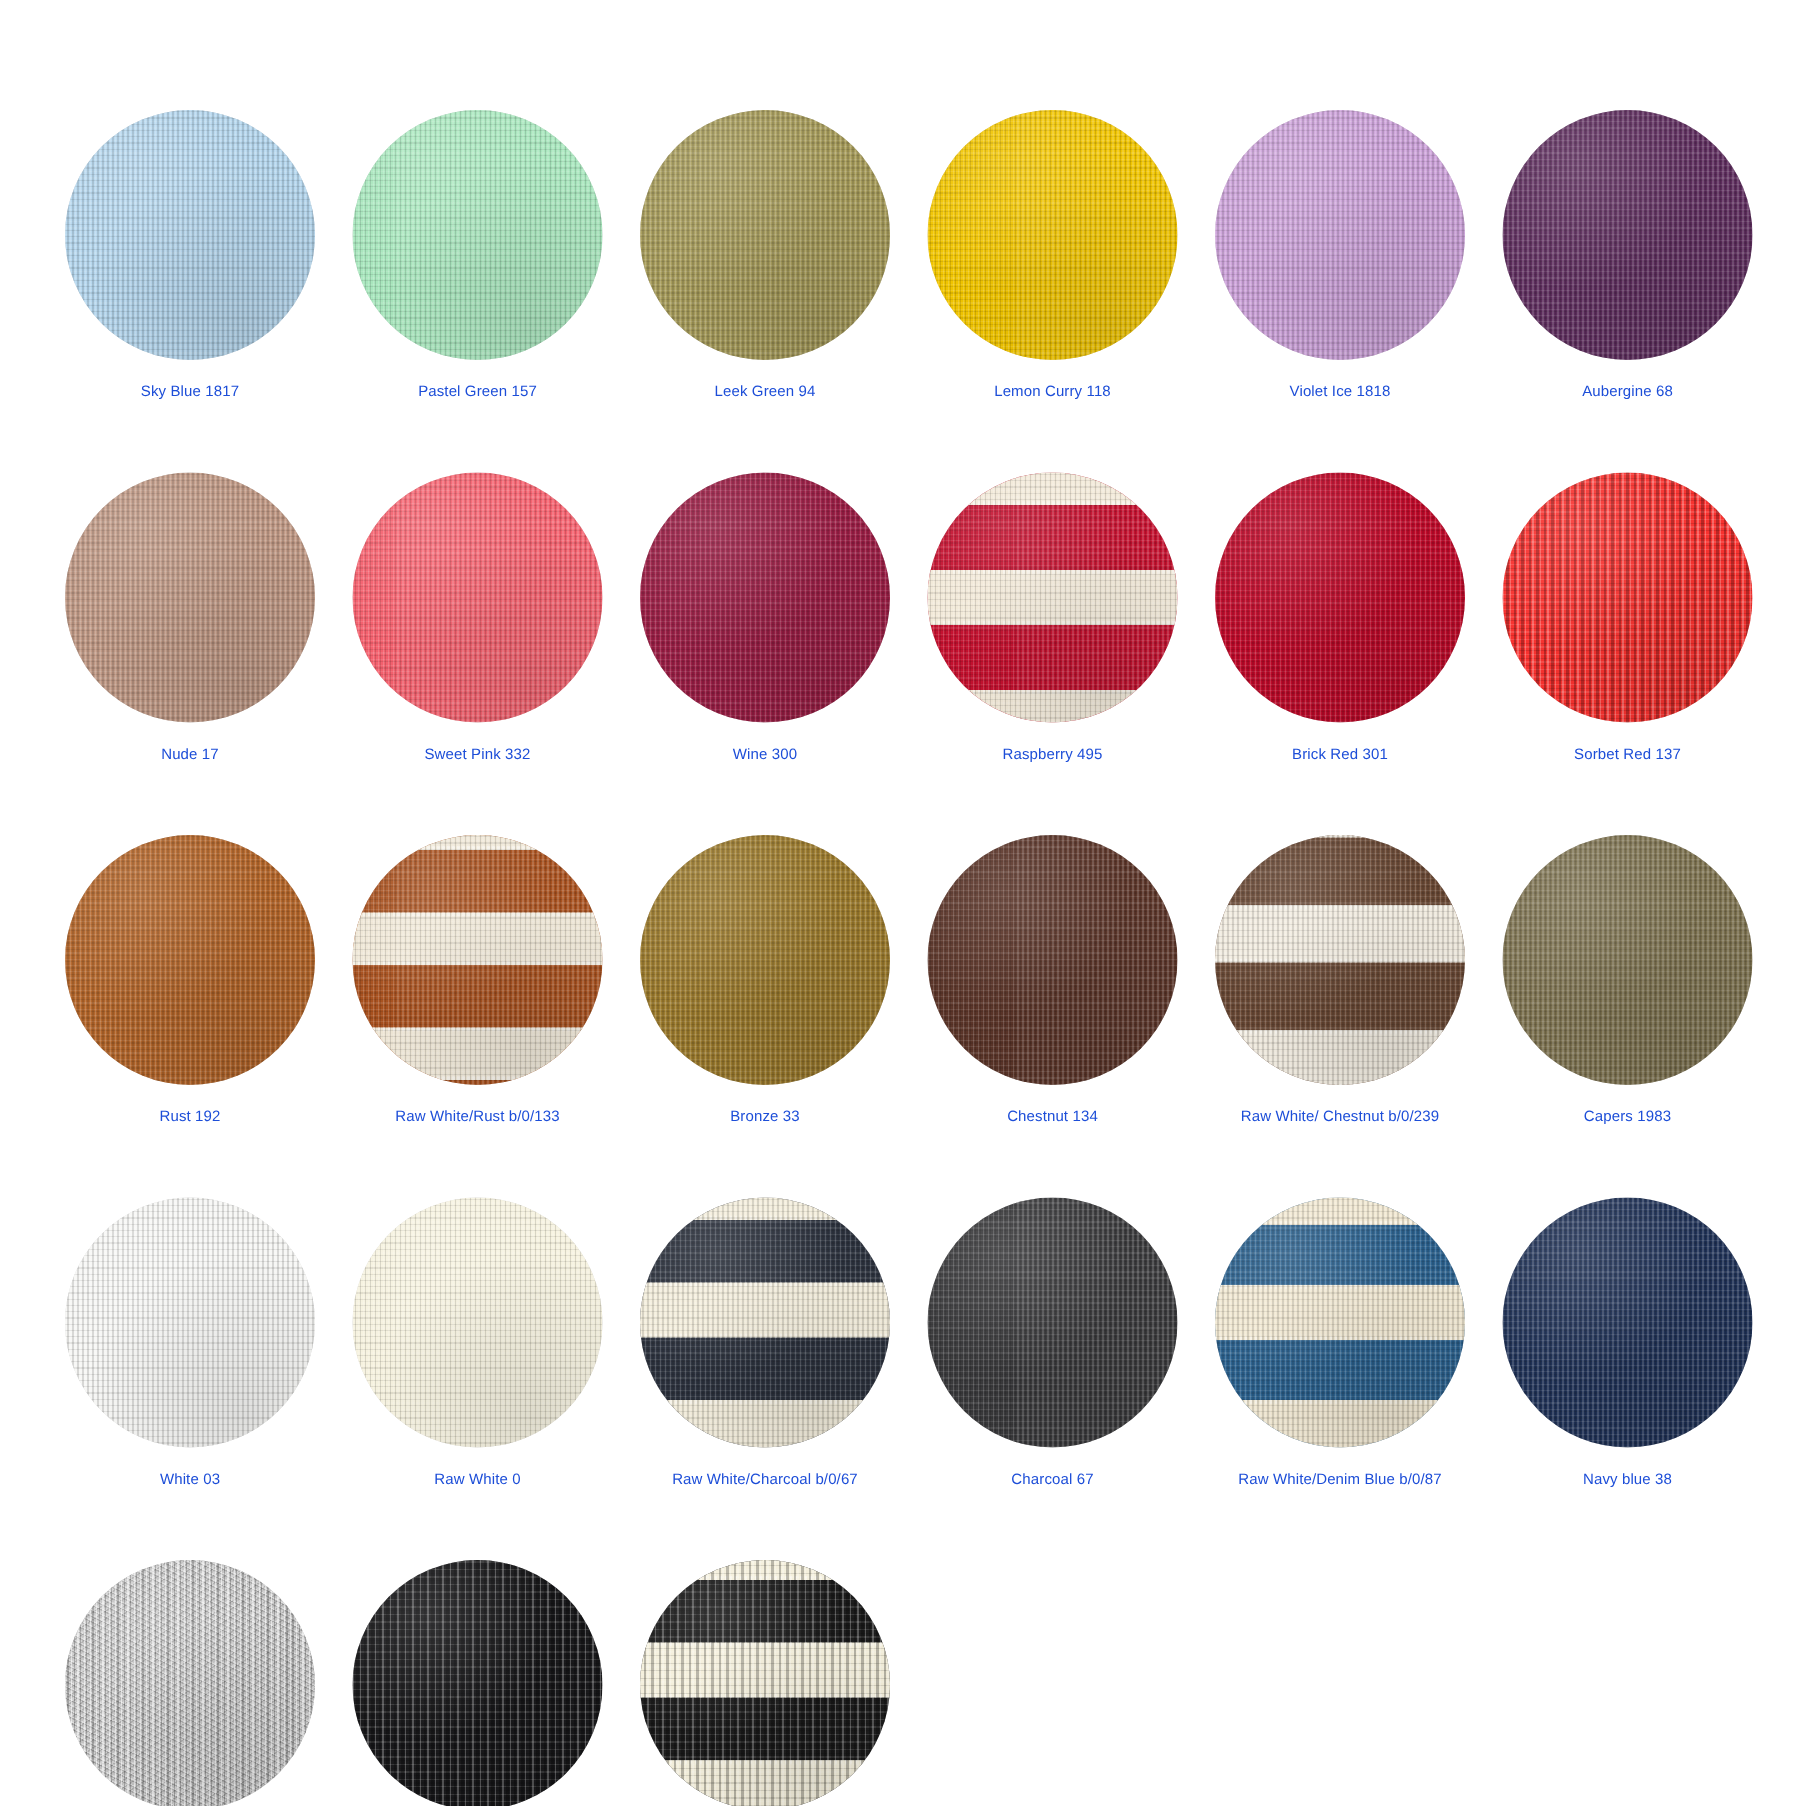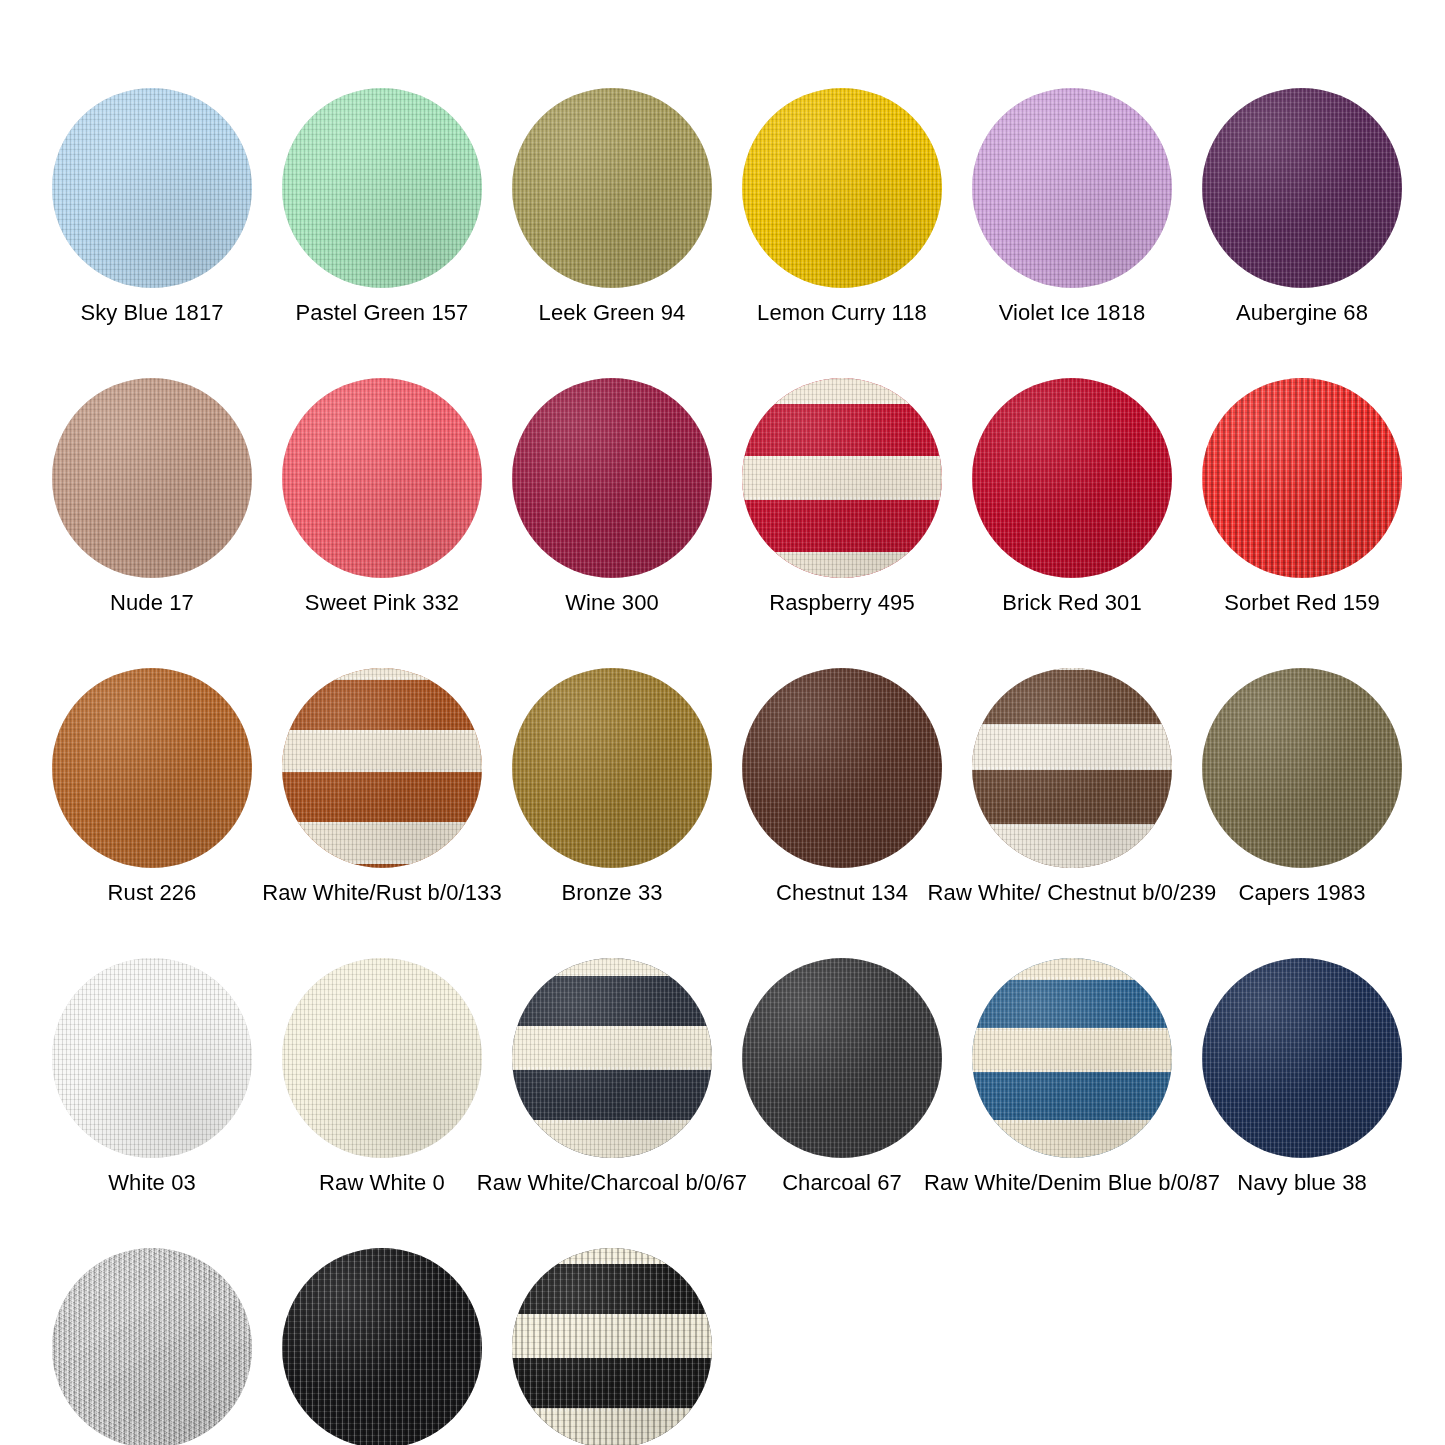--- a/index.html
+++ b/index.html
@@ -94,23 +94,23 @@
     background-image:repeating-linear-gradient(90deg,
       rgba(255,255,255,0.75) 0px, rgba(255,255,255,0.75) 2px,
       rgba(0,0,0,0.0) 2px, rgba(0,0,0,0.0) 4px);
     opacity:.55;
   }
   .stripes .band .edge.top{top:0;}
   .stripes .band .edge.bot{bottom:0;}
 
   .label{
     margin-top:15px;
-    font-size:22px;
+    font-size:12px;
     line-height:20px;
-    color:#000000;
+    color:#1d4ed8;
     text-align:center;
     letter-spacing:0.1px;
     white-space:nowrap;
   }
 </style>
 </head>
 <body>
 
 <div class="sheet">
   <div class="grid" id="grid">
@@ -213,29 +213,29 @@
           <div class="shade"></div>
         </div>
         <div class="label">Brick Red 301</div>
       </div>
       <div class="cell">
         <div class="swatch rib">
           <div class="base" style="background: rgb(248, 50, 47);"></div>
           <div class="knit"></div>
           <div class="shade"></div>
         </div>
-        <div class="label">Sorbet Red 159</div>
+        <div class="label">Sorbet Red 137</div>
       </div>
       <div class="cell">
         <div class="swatch">
           <div class="base" style="background: rgb(181, 103, 43);"></div>
           <div class="knit"></div>
           <div class="shade"></div>
         </div>
-        <div class="label">Rust 226</div>
+        <div class="label">Rust 192</div>
       </div>
       <div class="cell">
         <div class="swatch">
           <div class="base" style="background: rgb(168, 81, 31);"></div>
           <div class="stripes">
             <div class="band" style="top: -30px; height: 42px; background: rgb(239, 231, 214);">
               <div class="edge bot"></div>
             </div>
             <div class="band" style="top: 62px; height: 42px; background: rgb(239, 231, 214);">
               <div class="edge top"></div>

